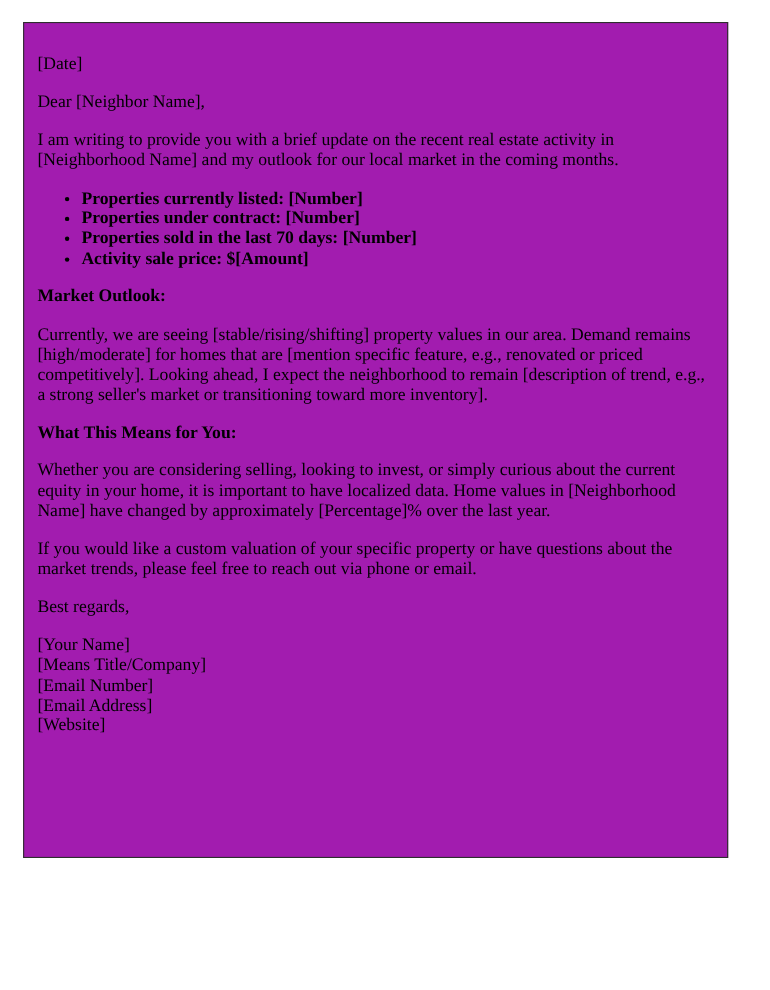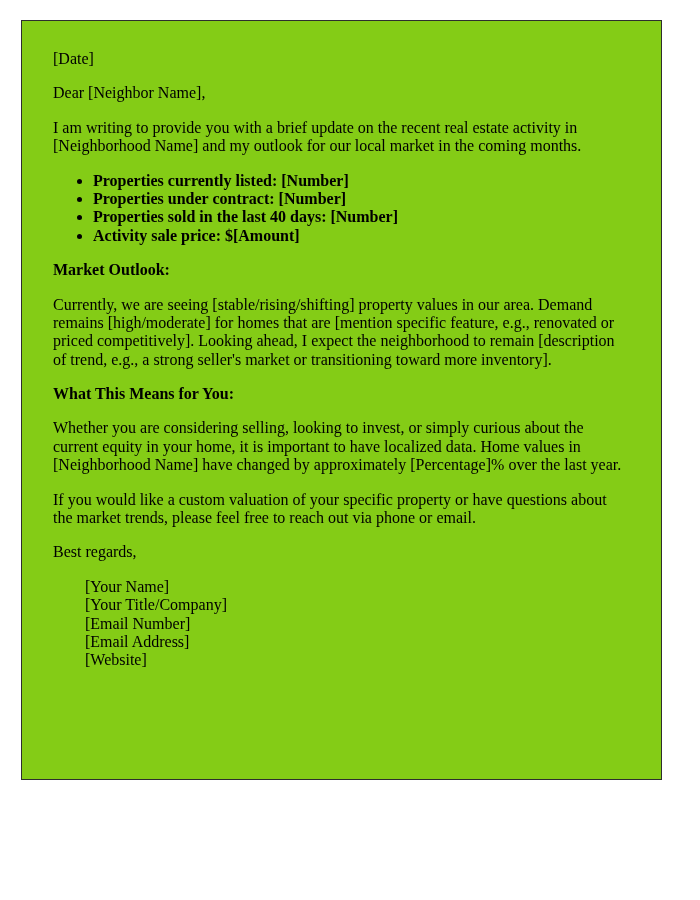--- a/index.html
+++ b/index.html
@@ -17,76 +17,75 @@
     position: relative;
   }
   .letter-box {
     box-sizing: border-box;
     position: absolute;
     left: 21px;
     top: 20px;
     width: 641px;
     height: 760px;
     border: 1px solid #2e2e2e;
-    padding: 13px 31px;
-    background: #84cc16;
+    padding: 13px 12px;
+    background: #a21caf;
     overflow: hidden;
   }
   .letter-box p {
     margin: 16px 0;
   }
   .letter-box ul {
     margin: 16px 0;
     padding-left: 40px;
     font-weight: bold;
   }
   .letter-box li {
     margin: 0;
     padding: 0;
   }
   .section-heading {
     font-weight: bold;
   }
   .sig-line {
     display: block;
-    margin-left: 32px;
   }
 </style>
 </head>
 <body>
 
 <div class="letter-box">
 
   <p>[Date]</p>
 
   <p>Dear [Neighbor Name],</p>
 
   <p>I am writing to provide you with a brief update on the recent real estate activity in [Neighborhood Name] and my outlook for our local market in the coming months.</p>
 
 
   <ul>
     <li>Properties currently listed: [Number]</li>
     <li>Properties under contract: [Number]</li>
-    <li>Properties sold in the last 40 days: [Number]</li>
+    <li>Properties sold in the last 70 days: [Number]</li>
     <li>Activity sale price: $[Amount]</li>
   </ul>
 
   <p class="section-heading">Market Outlook:</p>
 
   <p>Currently, we are seeing [stable/rising/shifting] property values in our area. Demand remains [high/moderate] for homes that are [mention specific feature, e.g., renovated or priced competitively]. Looking ahead, I expect the neighborhood to remain [description of trend, e.g., a strong seller's market or transitioning toward more inventory].</p>
 
   <p class="section-heading">What This Means for You:</p>
 
   <p>Whether you are considering selling, looking to invest, or simply curious about the current equity in your home, it is important to have localized data. Home values in [Neighborhood Name] have changed by approximately [Percentage]% over the last year.</p>
 
   <p>If you would like a custom valuation of your specific property or have questions about the market trends, please feel free to reach out via phone or email.</p>
 
   <p>Best regards,</p>
 
   <p>
     <span class="sig-line">[Your Name]</span>
-    <span class="sig-line">[Your Title/Company]</span>
+    <span class="sig-line">[Means Title/Company]</span>
     <span class="sig-line">[Email Number]</span>
     <span class="sig-line">[Email Address]</span>
     <span class="sig-line">[Website]</span>
   </p>
 
 </div>
 
 </body></html>

